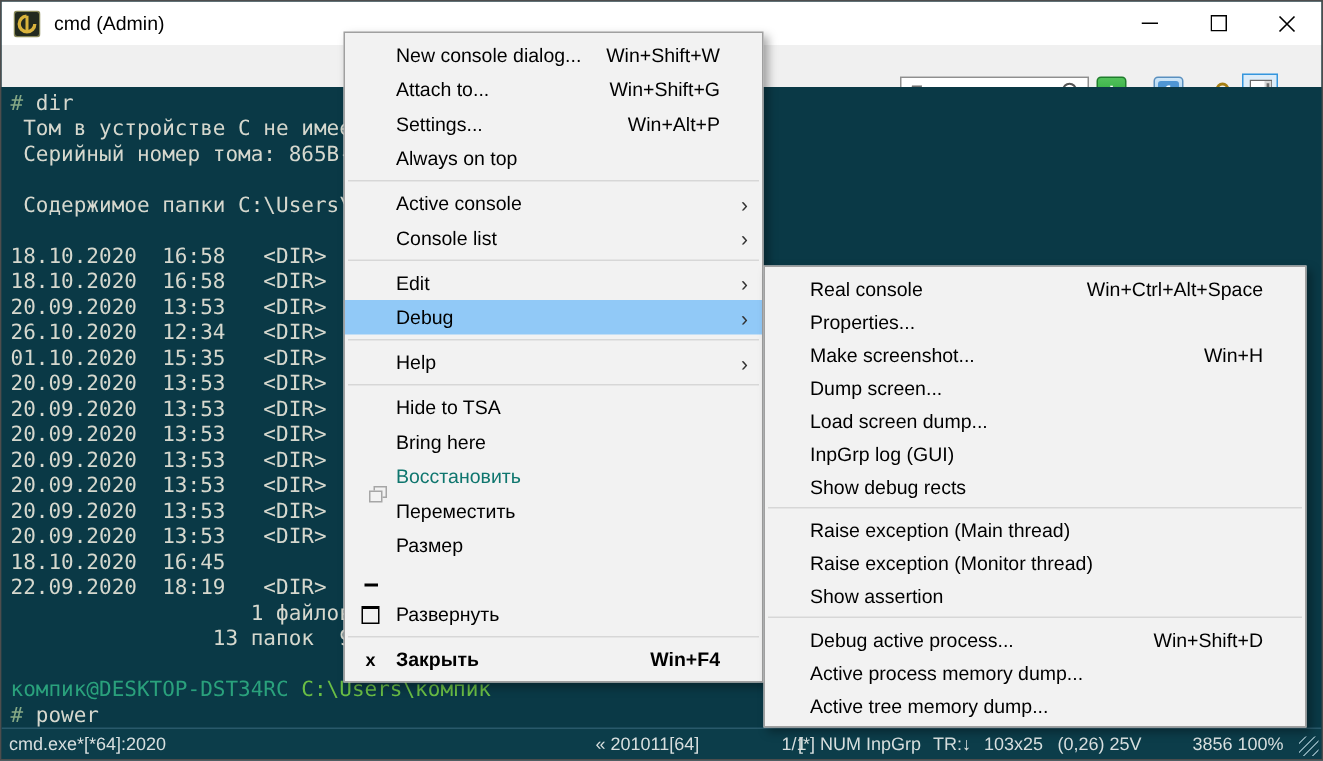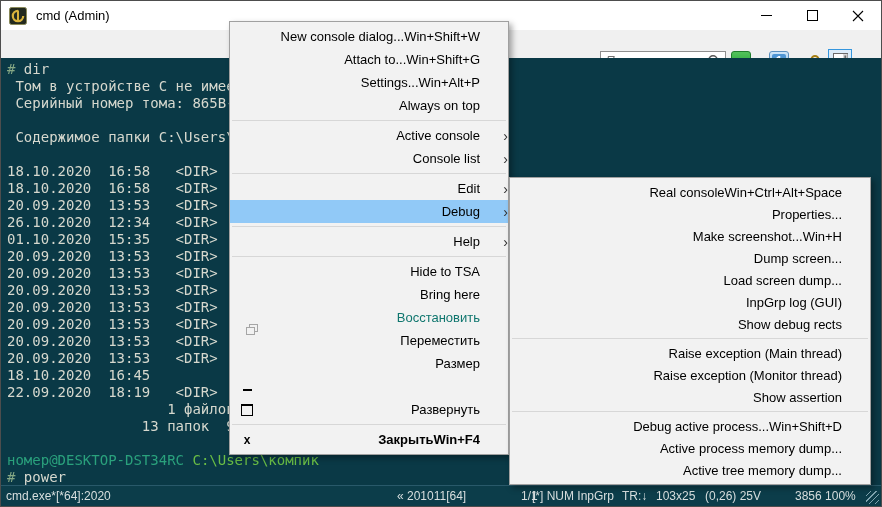--- a/index.html
+++ b/index.html
@@ -52,21 +52,21 @@
   .statusbar{ position:absolute; left:0; right:0; bottom:0; height:21px; background:#0c3d4a;
     border-top:1px solid #29596a; color:#d8dfdf; font-size:12px; }
   .statusbar span{ position:absolute; top:3px; white-space:pre; }
   .sb-process{ left:5px; } .sb-build{ left:396px; } .sb-consoles{ left:520px; }
   .sb-keyboard{ left:531px; } .sb-transparency{ left:621px; } .sb-size{ left:655px; }
   .sb-cursor{ left:704px; } .sb-zoom{ left:794px; }
   .grip{ position:absolute; right:2px; bottom:2px; width:13px; height:13px;
     background:repeating-linear-gradient(135deg, transparent 0 3px, #7fa3ae 3px 4px); }
   
   .menu{ position:absolute; background:#f2f2f2; border:1px solid #a0a0a0;
-    box-shadow:3px 3px 6px rgba(0,0,0,.35); padding:3px 0; font-size:13px; color:#000;text-align:right; }
+    box-shadow:3px 3px 6px rgba(0,0,0,.35); padding:3px 0; font-size:13px; color:#000; }
   #main-menu{ left:228px; top:20px; width:280px; z-index:50; }
   #debug-submenu{ left:508px; top:176px; width:362px; z-index:60; }
   .mitem{ height:23px; display:flex; align-items:center; }
   #debug-submenu .mitem{ height:22px; }
   .mitem.hl{ background:#91c9f7; }
   .mitem.dis{ color:#0f766e; }
   .mitem.bold{ font-weight:bold; }
   .micon{ flex:0 0 34px; display:flex; align-items:center; justify-content:center;
     font-size:12px; font-weight:bold; }
   #debug-submenu .micon{ flex:0 0 30px; }
@@ -181,21 +181,21 @@
       <div class="cline"><span class="c-w">20.09.2020  13:53   &lt;DIR&gt;</span></div>
       <div class="cline"><span class="c-w">20.09.2020  13:53   &lt;DIR&gt;</span></div>
       <div class="cline"><span class="c-w">20.09.2020  13:53   &lt;DIR&gt;</span></div>
       <div class="cline"><span class="c-w">20.09.2020  13:53   &lt;DIR&gt;</span></div>
       <div class="cline"><span class="c-w">20.09.2020  13:53   &lt;DIR&gt;</span></div>
       <div class="cline"><span class="c-w">18.10.2020  16:45</span></div>
       <div class="cline"><span class="c-w">22.09.2020  18:19   &lt;DIR&gt;</span></div>
       <div class="cline"><span class="c-w">                   1 файлов</span></div>
       <div class="cline"><span class="c-w">                13 папок  9 1</span></div>
       <div class="cline">&nbsp;</div>
-      <div class="cline"><span class="c-t">номер@DESKTOP-DST34RC</span><span class="c-w"> </span><span class="c-g">C:\Users\компик</span></div>
+      <div class="cline"><span class="c-t">компик@DESKTOP-DST34RC</span><span class="c-w"> </span><span class="c-g">C:\Users\компик</span></div>
       <div class="cline"><span class="c-h">#</span><span class="c-w"> power</span></div>
     </div>
 
   <div class="statusbar">
     <span class="sb-process">cmd.exe*[*64]:2020</span>
     <span class="sb-build">« 201011[64]</span>
     <span class="sb-consoles">1/1</span>
     <span class="sb-keyboard">[*] NUM InpGrp</span>
     <span class="sb-transparency">TR:↓</span>
     <span class="sb-size">103x25</span>

